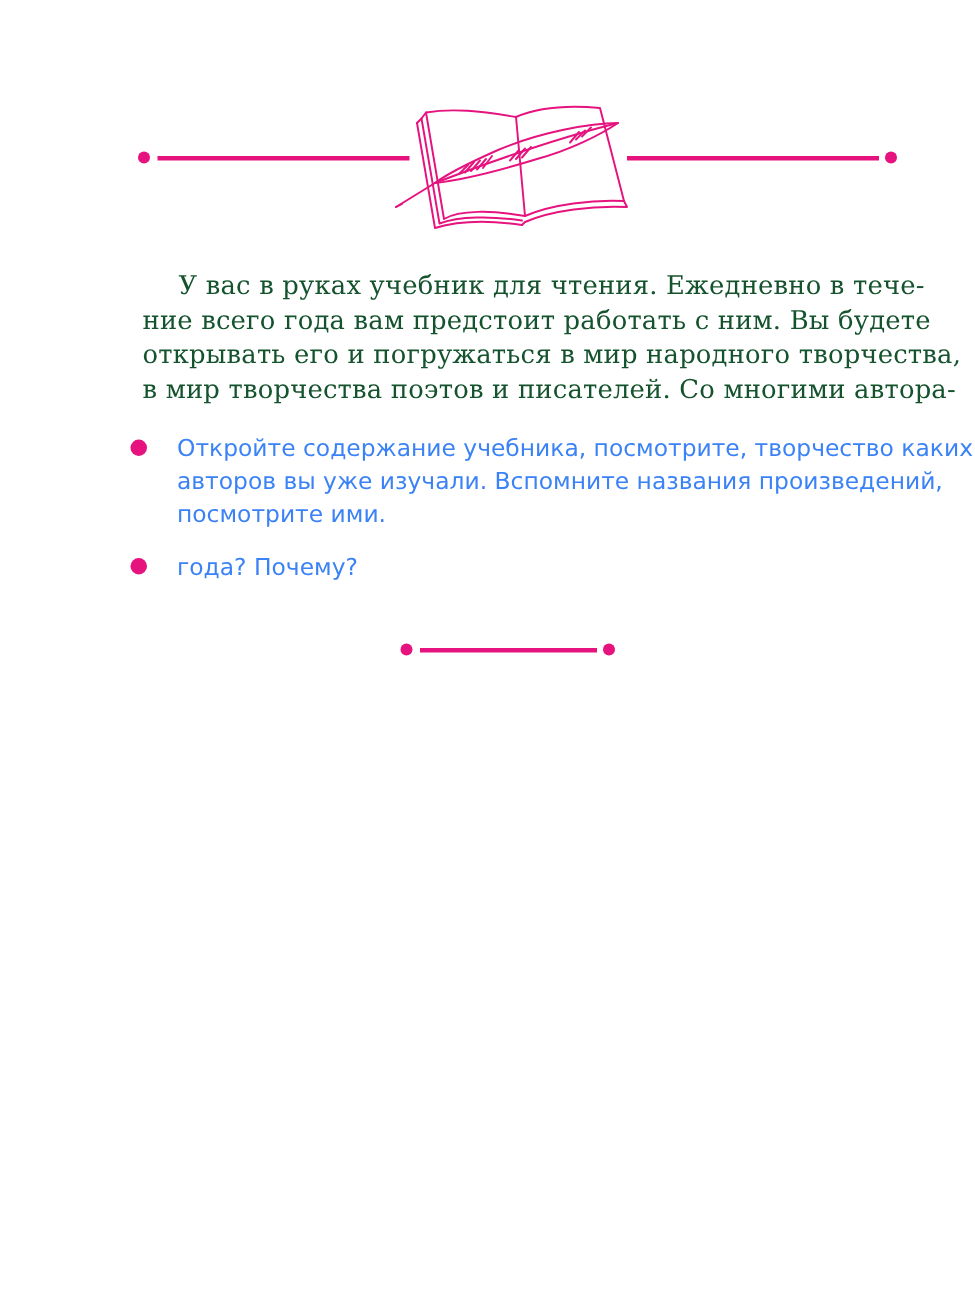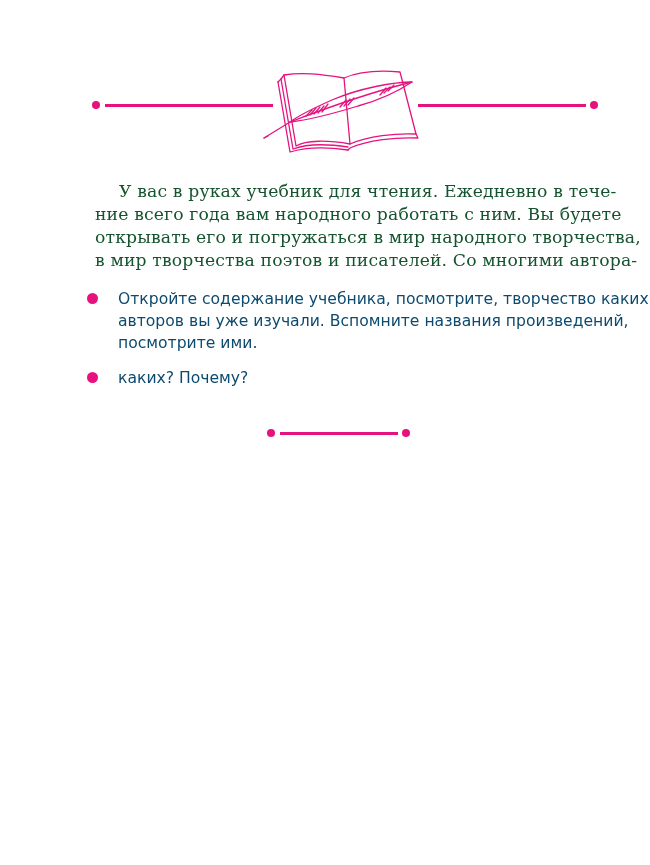--- a/index.html
+++ b/index.html
@@ -68,21 +68,21 @@
       top: 288px;
       width: 520px;
     }
     .question {
       position: relative;
       padding-left: 33px;
       margin-bottom: 13px;
       font-family: "DejaVu Sans", sans-serif;
       font-size: 15.6px;
       line-height: 22px;
-      color: #0c4a6e;
+      color: #3b82f6;
     }
     .question .bullet {
       position: absolute;
       left: 2px;
       top: 5px;
       width: 11px;
       height: 11px;
       border-radius: 50%;
       background: #e6137f;
     }
@@ -135,35 +135,35 @@
   <path d="M78 37 L84 30"></path>
   <path d="M82 36 L88 29"></path>
   <path d="M86 35 L92 28"></path>
   <path d="M118 25 L124 18"></path>
   <path d="M122 23 L128 17"></path>
   <path d="M126 21 L132 15"></path>
 </svg>
 
 <div class="intro">
   <span class="line first">У вас в руках учебник для чтения. Ежедневно в тече-</span>
-  <span class="line">ние всего года вам народного работать с ним. Вы будете</span>
+  <span class="line">ние всего года вам предстоит работать с ним. Вы будете</span>
   <span class="line">открывать его и погружаться в мир народного творчества,</span>
   <span class="line">в мир творчества поэтов и писателей. Со многими автора-</span>
 </div>
 
 <div class="questions">
   <div class="question">
     <span class="bullet"></span>
     <span class="qline">Откройте содержание учебника, посмотрите, творчество каких</span>
     <span class="qline">авторов вы уже изучали. Вспомните названия произведений,</span>
     <span class="qline last">посмотрите ими.</span>
   </div>
   <div class="question">
     <span class="bullet"></span>
-    <span class="qline last">каких? Почему?</span>
+    <span class="qline last">года? Почему?</span>
   </div>
 </div>
 
 <div class="footer-ornament">
   <div class="dot" style="left:2px; top:3px;"></div>
   <div class="rule" style="left:15px; top:5.5px; width:118px;"></div>
   <div class="dot" style="left:137px; top:3px;"></div>
 </div>
 
 </body></html>

